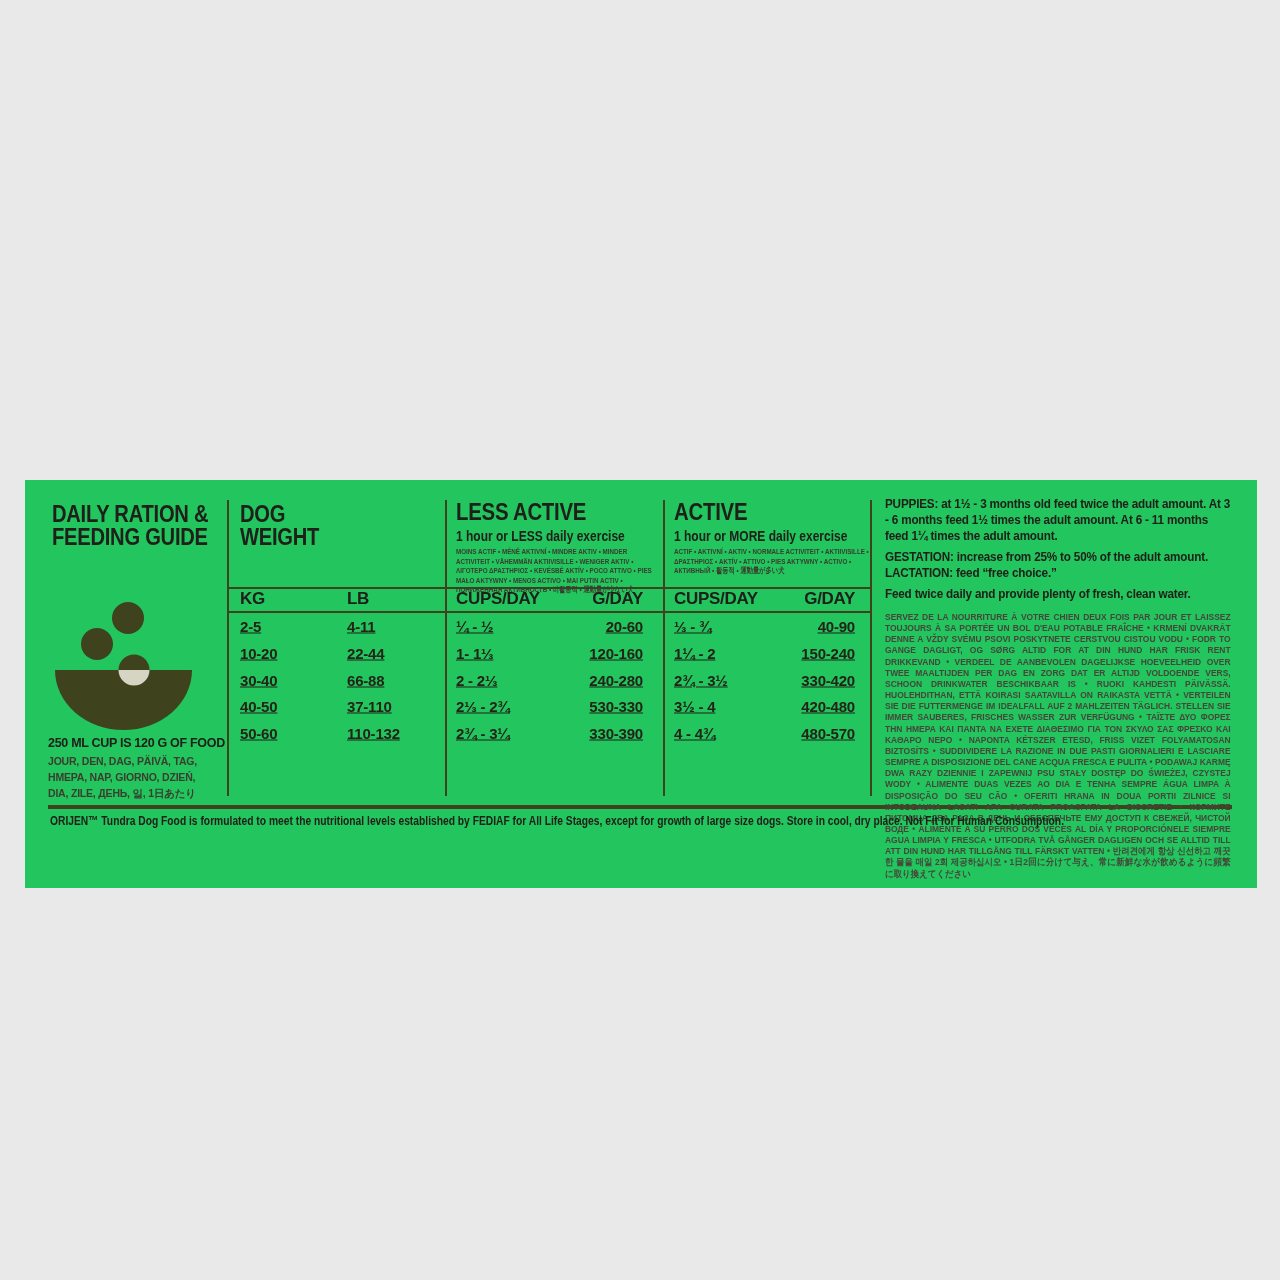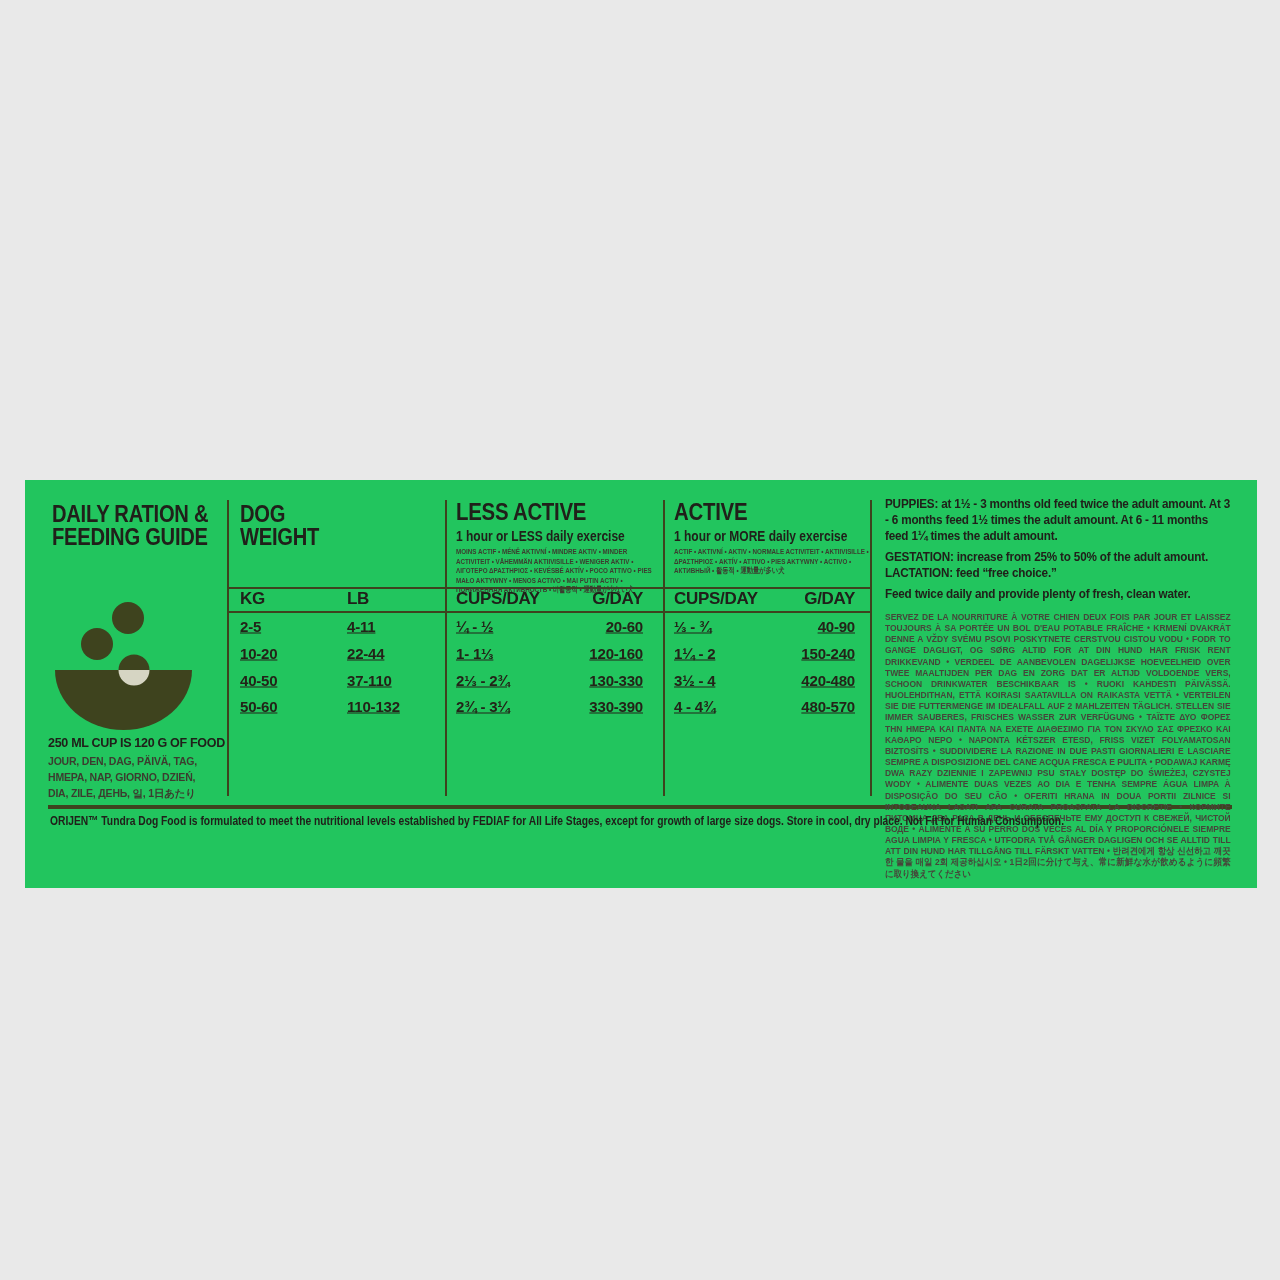--- a/index.html
+++ b/index.html
@@ -141,24 +141,32 @@
     </div>
     <div class="row">
       <span class="cell c-kg">10-20</span>
       <span class="cell c-lb">22-44</span>
       <span class="cell c-lac">1- 1⅓</span>
       <span class="cell c-lag">120-160</span>
       <span class="cell c-ac">1¼ - 2</span>
       <span class="cell c-ag">150-240</span>
     </div>
     <div class="row">
+      <span class="cell c-kg">30-40</span>
+      <span class="cell c-lb">66-88</span>
+      <span class="cell c-lac">2 - 2⅓</span>
+      <span class="cell c-lag">240-280</span>
+      <span class="cell c-ac">2¾ - 3½</span>
+      <span class="cell c-ag">330-420</span>
+    </div>
+    <div class="row">
       <span class="cell c-kg">40-50</span>
       <span class="cell c-lb">37-110</span>
       <span class="cell c-lac">2⅓ - 2¾</span>
-      <span class="cell c-lag">130-330</span>
+      <span class="cell c-lag">530-330</span>
       <span class="cell c-ac">3½ - 4</span>
       <span class="cell c-ag">420-480</span>
     </div>
     <div class="row">
       <span class="cell c-kg">50-60</span>
       <span class="cell c-lb">110-132</span>
       <span class="cell c-lac">2¾ - 3¼</span>
       <span class="cell c-lag">330-390</span>
       <span class="cell c-ac">4 - 4¾</span>
       <span class="cell c-ag">480-570</span>

